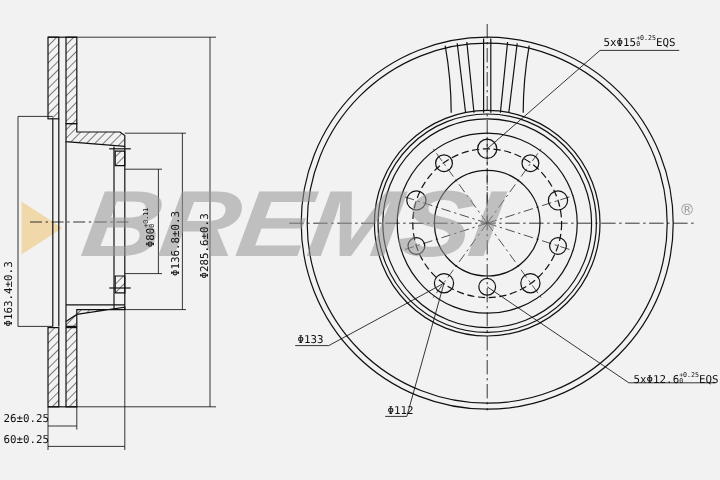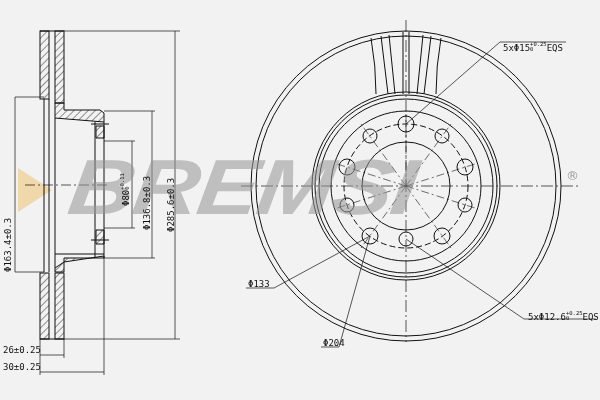--- a/index.html
+++ b/index.html
@@ -134,29 +134,29 @@
   <div class="lbl vlbl" style="left:122px;top:206px"><span>Φ</span><span>80</span><span class="tol">
         <span>+0.11</span>
         <span>0</span>
       </span></div>
 
   <div class="lbl vlbl" style="left:143px;top:230px"><span>Φ</span><span>136.8</span><span>±0.3</span></div>
 
   <div class="lbl vlbl" style="left:167px;top:232px"><span>Φ</span><span>285.6</span><span>±0.3</span></div>
 
   <div class="lbl" style="left:3px;top:346px"><span>26</span><span>±0.25</span></div>
-  <div class="lbl" style="left:3px;top:363px"><span>30</span><span>±0.25</span></div>
+  <div class="lbl" style="left:3px;top:363px"><span>60</span><span>±0.25</span></div>
 
-  <div class="lbl" style="left:503px;top:44px"><span>5xΦ</span><span>15</span><span class="tol">
+  <div class="lbl" style="left:503px;top:32px"><span>5xΦ</span><span>15</span><span class="tol">
         <span>+0.25</span>
         <span>0</span>
       </span><span>EQS</span></div>
 
   <div class="lbl" style="left:528px;top:313px"><span>5xΦ</span><span>12.6</span><span class="tol">
         <span>+0.25</span>
         <span>0</span>
       </span><span>EQS</span></div>
 
   <div class="lbl" style="left:248px;top:280px"><span>Φ</span><span>133</span></div>
 
-  <div class="lbl" style="left:323px;top:339px"><span>Φ</span><span>204</span></div>
+  <div class="lbl" style="left:323px;top:339px"><span>Φ</span><span>112</span></div>
 
 </div>
 
 </body></html>

